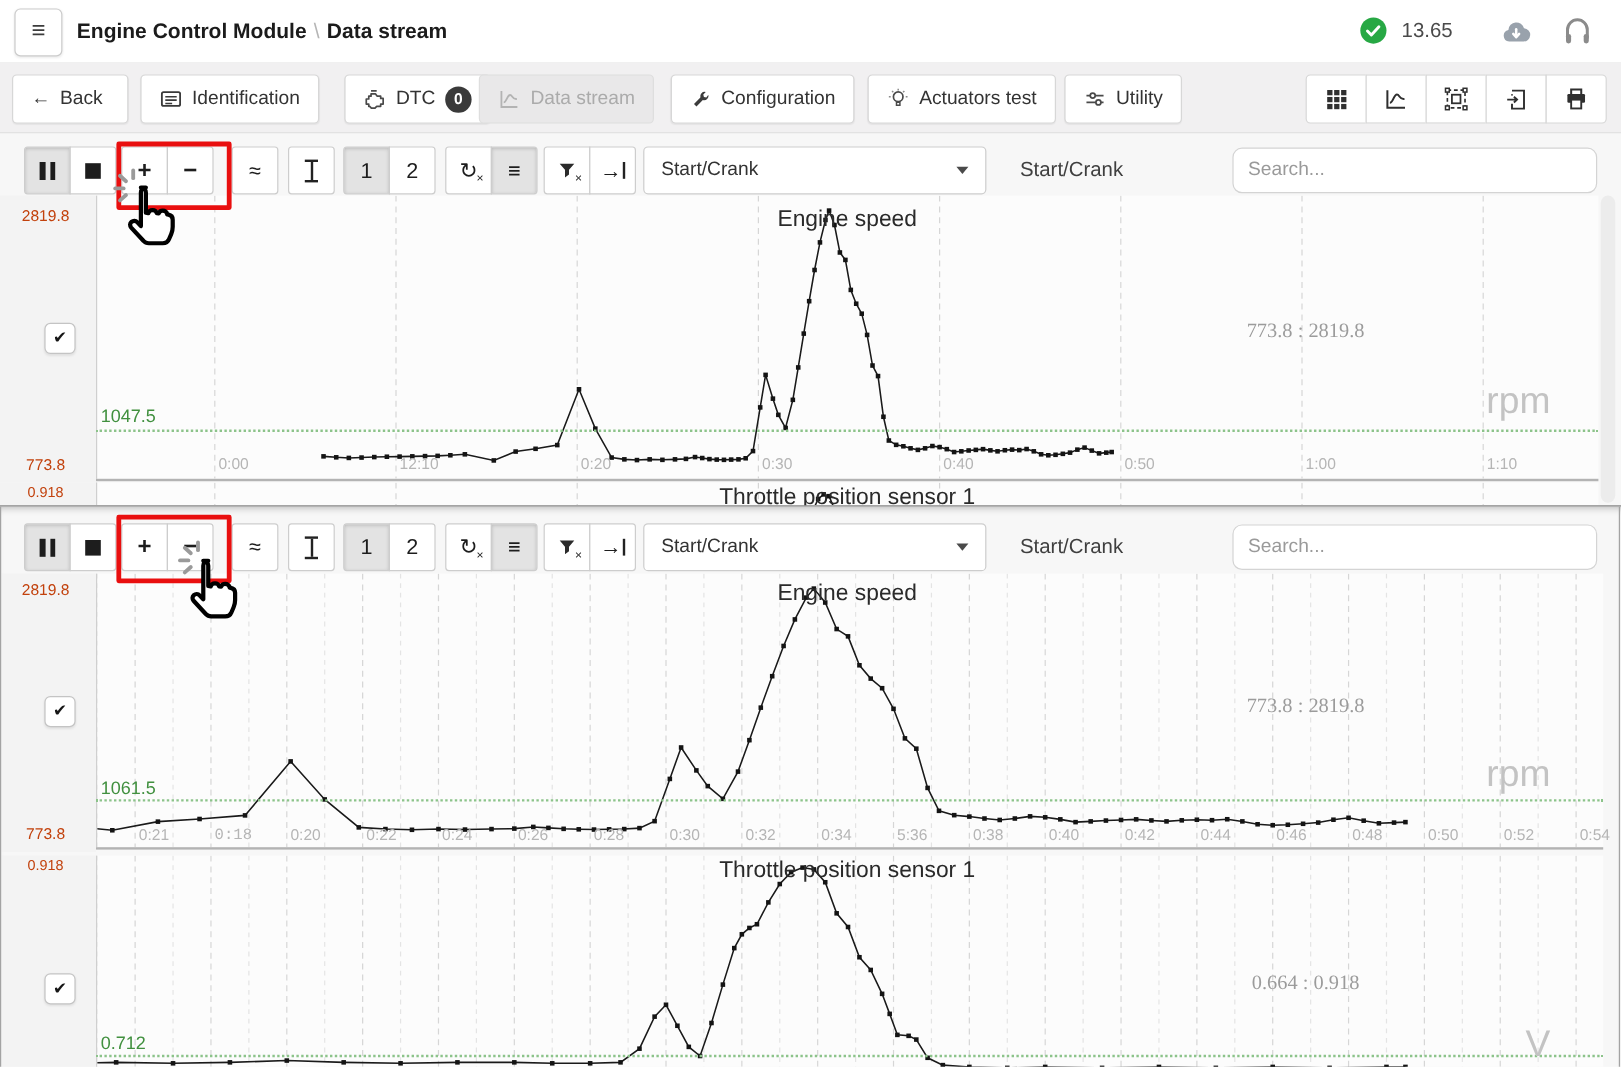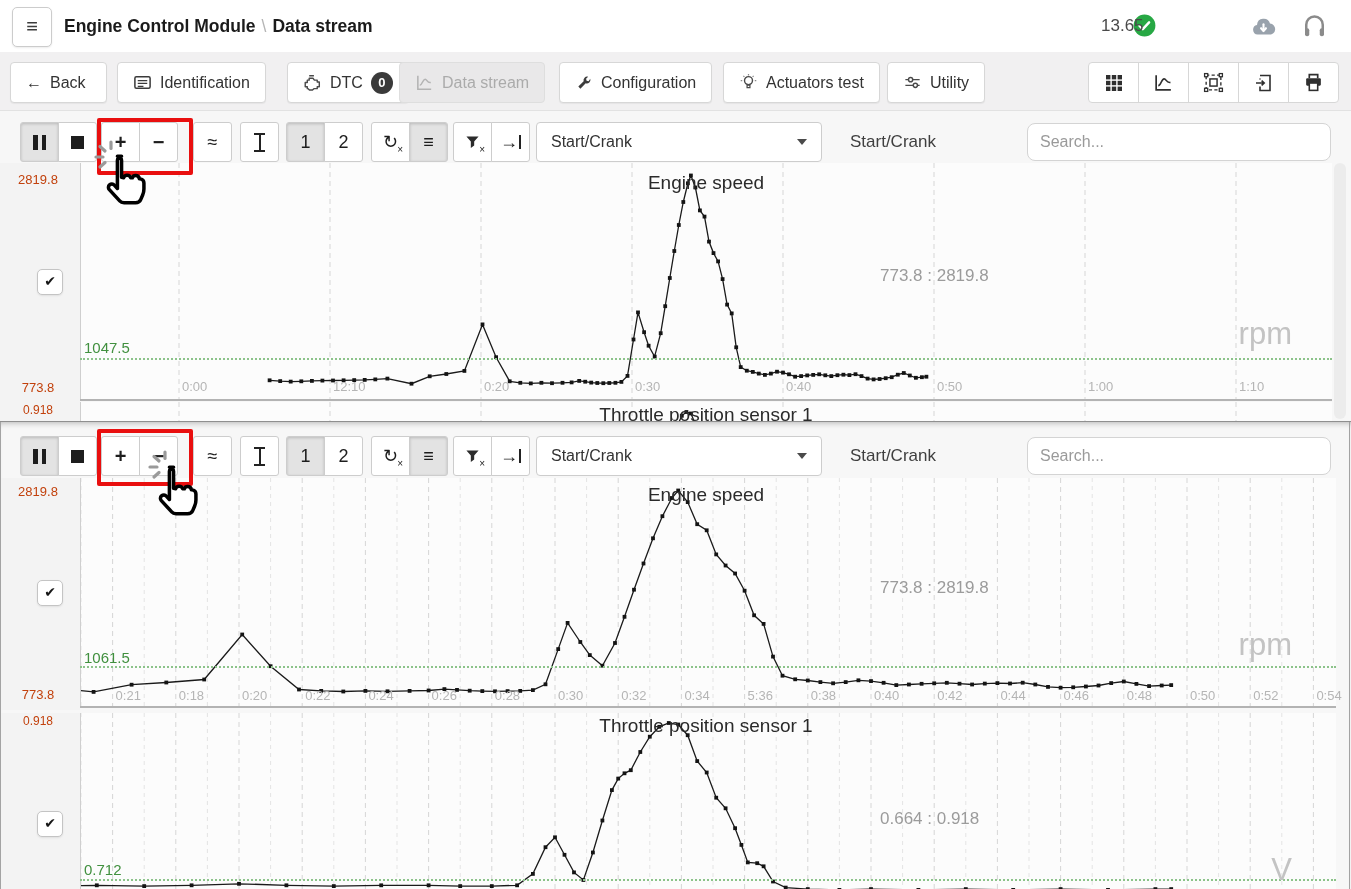--- a/index.html
+++ b/index.html
@@ -7,21 +7,21 @@
   .abs{position:absolute;}
   #panelA{position:absolute;left:0;top:0;width:1351px;height:421px;overflow:hidden;background:#f7f7f7;}
   #panelB{position:absolute;left:0;top:421px;width:1351px;height:468px;overflow:hidden;background:#f7f7f7;
     border-top:1px solid #8f8f8f;box-shadow:inset 0 5px 7px -5px rgba(0,0,0,.35);box-sizing:border-box;}
   
   .topbar{position:absolute;left:0;top:0;width:100%;height:52px;background:#fff;border-bottom:1px solid #e6e6e6;}
   .menubtn{position:absolute;left:12px;top:7px;width:38px;height:38px;background:#fff;border:1px solid #ccc;
     border-radius:5px;box-shadow:0 1px 2px rgba(0,0,0,.08);font-size:20px;color:#3c3c3c;line-height:36px;text-align:center;cursor:pointer;}
   .apptitle{position:absolute;left:64px;top:0;height:52px;line-height:52px;font-size:17.5px;color:#1b1b1b;font-weight:bold;}
   .apptitle .sep{color:#b5b5b5;font-weight:normal;padding:0 6px;}
-  .volt{position:absolute;left:1101px;top:0;height:56px;line-height:52px;font-size:17px;color:#4a4a4a;}
+  .volt{position:absolute;left:1168px;top:0;height:56px;line-height:52px;font-size:17px;color:#4a4a4a;}
   
   .tabbar{position:absolute;left:0;top:52px;width:100%;height:58px;background:#f1f0f1;border-bottom:1px solid #e2e2e2;}
   .tab{position:absolute;top:10px;height:41px;background:#fff;border:1px solid #d7d7d7;border-radius:4px;
     box-shadow:0 1px 1px rgba(0,0,0,.05);display:flex;align-items:center;gap:8px;padding:0 15px;box-sizing:border-box;
     font-size:16px;color:#333;cursor:pointer;white-space:nowrap;}
   .tab.disabled{background:#e9e8e9;border-color:#dedede;color:#ababab;box-shadow:none;cursor:default;}
   .badge{display:inline-block;min-width:22px;height:22px;border-radius:11px;background:#3a3a3a;color:#fff;
     font-size:13px;line-height:22px;text-align:center;font-weight:bold;}
   .icogrp{position:absolute;left:1088px;top:10px;display:flex;}
   .icobtn{width:51px;height:41px;background:#fff;border:1px solid #d7d7d7;margin-left:-1px;display:flex;
@@ -53,21 +53,21 @@
     border-top:6px solid #4a4a4a;}
   .grouplabel{position:absolute;top:0;height:40px;line-height:40px;font-size:17px;color:#3f3f3f;}
   .search{position:absolute;top:1px;width:304px;height:38px;border:1px solid #d4d4d4;border-radius:8px;background:#fff;
     box-sizing:border-box;padding:0 12px;font-size:16px;color:#333;font-family:"Liberation Sans",sans-serif;outline:none;}
   .search::placeholder{color:#9a9a9a;}
   
   .gutter{position:absolute;background:#f3f3f3;}
   .plot{position:absolute;background:#fcfcfc;border-left:1px solid #cfcfcf;overflow:hidden;box-sizing:border-box;}
   .ylab{position:absolute;left:0;width:76px;text-align:center;font-size:13px;color:#c2410c;}
   .ctitle{position:absolute;left:80px;width:1252px;text-align:center;font-size:19px;color:#2a2a2a;z-index:5;}
-  .range{position:absolute;left:880px;width:416px;text-align:left;font-size:17px;color:#9b9b9b;z-index:4;}
+  .range{position:absolute;left:880px;width:416px;text-align:center;font-size:17px;color:#9b9b9b;z-index:4;font-family:Liberation Serif, serif;}
   .unit{position:absolute;left:880px;width:412px;text-align:right;font-size:31px;color:#c3c3c3;z-index:4;}
   .gline{position:absolute;left:80px;border-top:2px dotted #8cc38a;z-index:3;}
   .glab{position:absolute;left:84px;font-size:15px;color:#41903f;z-index:4;}
   .axis{position:absolute;left:80px;height:2px;background:#b3b3b3;z-index:4;}
   .tick{position:absolute;font-size:13px;color:#b5b5b5;z-index:4;white-space:nowrap;}
   .cb{position:absolute;width:24px;height:24px;background:#fff;border:1px solid #c4c4c4;border-radius:5px;
     box-shadow:0 1px 2px rgba(0,0,0,.08);text-align:center;line-height:23px;font-size:14px;color:#161616;cursor:pointer;z-index:6;}
   .scrollbar{position:absolute;background:#ececec;border-radius:6px;z-index:2;}
   
   .redbox{position:absolute;border:4px solid #e90f0f;border-radius:2px;z-index:40;}
@@ -772,21 +772,21 @@
         <path d="M4 19h7"></path>
         <path d="M8 8.5l5 4.5"></path>
         <path d="M8 29l5-4.5"></path>
         <path d="M19 4v6.5"></path>
       </g>
     </svg>
   <svg class="cursor" style="left:150px;top:42px" width="50" height="58" viewBox="0 0 24 28">
       <path d="M9.3 1.6c1.1 0 2 .9 2 2v8.1l1 .2c.2-.7.9-1.2 1.7-1.2.8 0 1.5.5 1.7 1.2l.8.1c.2-.6.9-1.1 1.6-1.1.9 0 1.7.6 1.8 1.5l.5.1c1 .2 1.7 1 1.7 2v2.9c0 1-.2 2-.6 2.9l-.9 2.1c-.4 1-1.4 1.6-2.5 1.6h-5.6c-.8 0-1.6-.3-2.1-.9l-5-5.4c-.6-.7-.6-1.7.1-2.3.7-.6 1.7-.6 2.3.1l1.5 1.6V3.6c0-1.1.9-2 2-2z" fill="#fff" stroke="#000" stroke-width="1.7" stroke-linejoin="round"></path>
     </svg>
 <span class="tick" style="left: 115.6px; top: 266px;">0:21</span>
-    <span class="tick" style="left: 178.8px; top: 266px;">0:18</span>
+    <span class="tick" style="left: 178.8px; top: 266px; font-family: Liberation Mono, monospace;">0:18</span>
     <span class="tick" style="left: 242px; top: 266px;">0:20</span>
     <span class="tick" style="left: 305.2px; top: 266px;">0:22</span>
     <span class="tick" style="left: 368.4px; top: 266px;">0:24</span>
     <span class="tick" style="left: 431.6px; top: 266px;">0:26</span>
     <span class="tick" style="left: 494.8px; top: 266px;">0:28</span>
     <span class="tick" style="left: 558px; top: 266px;">0:30</span>
     <span class="tick" style="left: 621.2px; top: 266px;">0:32</span>
     <span class="tick" style="left: 684.4px; top: 266px;">0:34</span>
     <span class="tick" style="left: 747.6px; top: 266px;">5:36</span>
     <span class="tick" style="left: 810.8px; top: 266px;">0:38</span>

